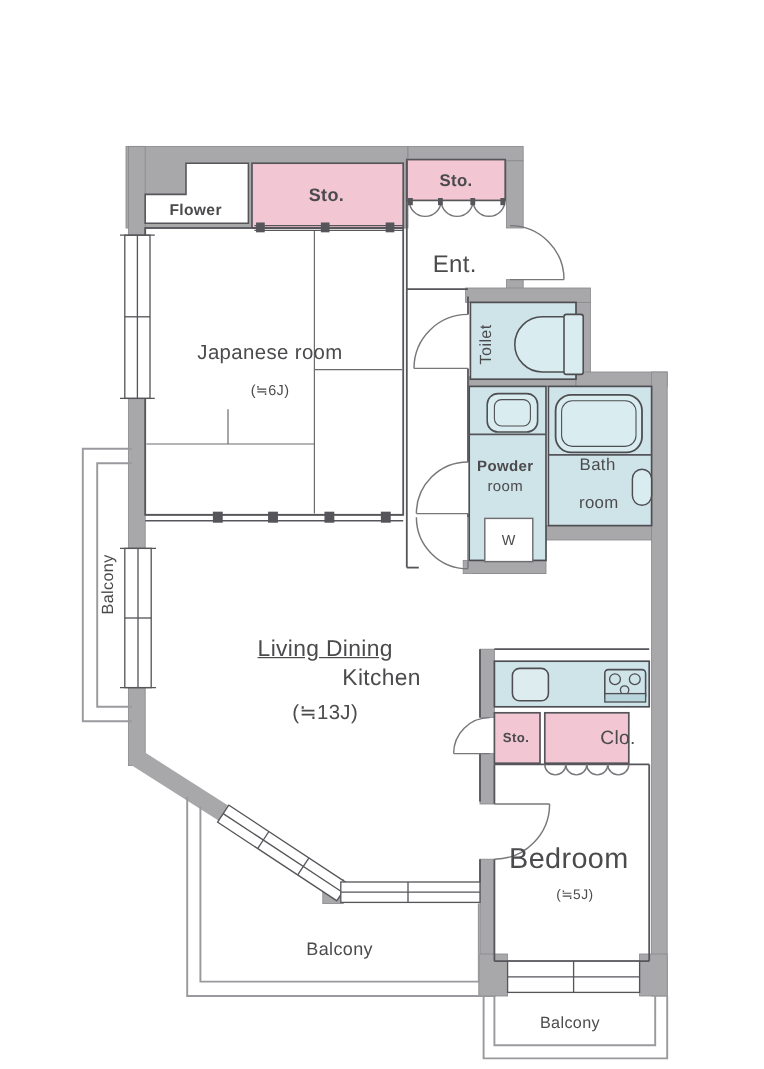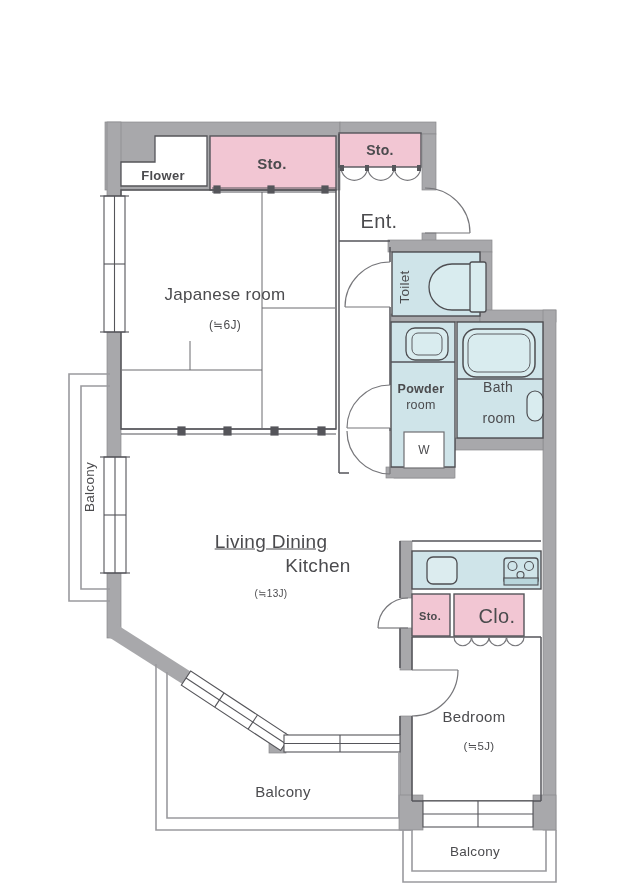--- a/index.html
+++ b/index.html
@@ -250,28 +250,28 @@
 <div class="lbl" style="left:421px;top:389px;font-size:12.5px;font-weight:bold;">Powder</div>
 <div class="lbl" style="left:421px;top:405px;font-size:12.5px;">room</div>
 
 <div class="lbl" style="left:498px;top:387px;font-size:14px;">Bath</div>
 <div class="lbl" style="left:499px;top:418px;font-size:14px;">room</div>
 
 <div class="lbl" style="left:424px;top:450px;font-size:12px;">W</div>
 
 <div class="lbl" style="left:271px;top:541px;font-size:19px;text-decoration:underline;">Living Dining</div>
 <div class="lbl" style="left:271px;top:565px;font-size:19px;margin-left:47px;">Kitchen</div>
-<div class="lbl" style="left:271px;top:594px;font-size:10px;">(≒13J)</div>
+<div class="lbl" style="left:271px;top:594px;font-size:17px;">(≒13J)</div>
 
 <div class="lbl rot" style="left:90px;top:487px;font-size:13.5px;">Balcony</div>
 
 <div class="lbl bold" style="left:430px;top:616px;font-size:11px;">Sto.</div>
 
-<div class="lbl" style="left:497px;top:616px;font-size:20px;">Clo.</div>
-
-<div class="lbl" style="left:474px;top:716px;font-size:15px;">Bedroom</div>
+<div class="lbl" style="left:515px;top:616px;font-size:16px;">Clo.</div>
+
+<div class="lbl" style="left:474px;top:716px;font-size:24px;">Bedroom</div>
 <div class="lbl" style="left:479px;top:747px;font-size:11.5px;text-align:center;">(≒5J)</div>
 
 <div class="lbl" style="left:283px;top:791px;font-size:15px;">Balcony</div>
 
 <div class="lbl" style="left:475px;top:852px;font-size:13.5px;">Balcony</div>
 
 </div>
 
 </body></html>

